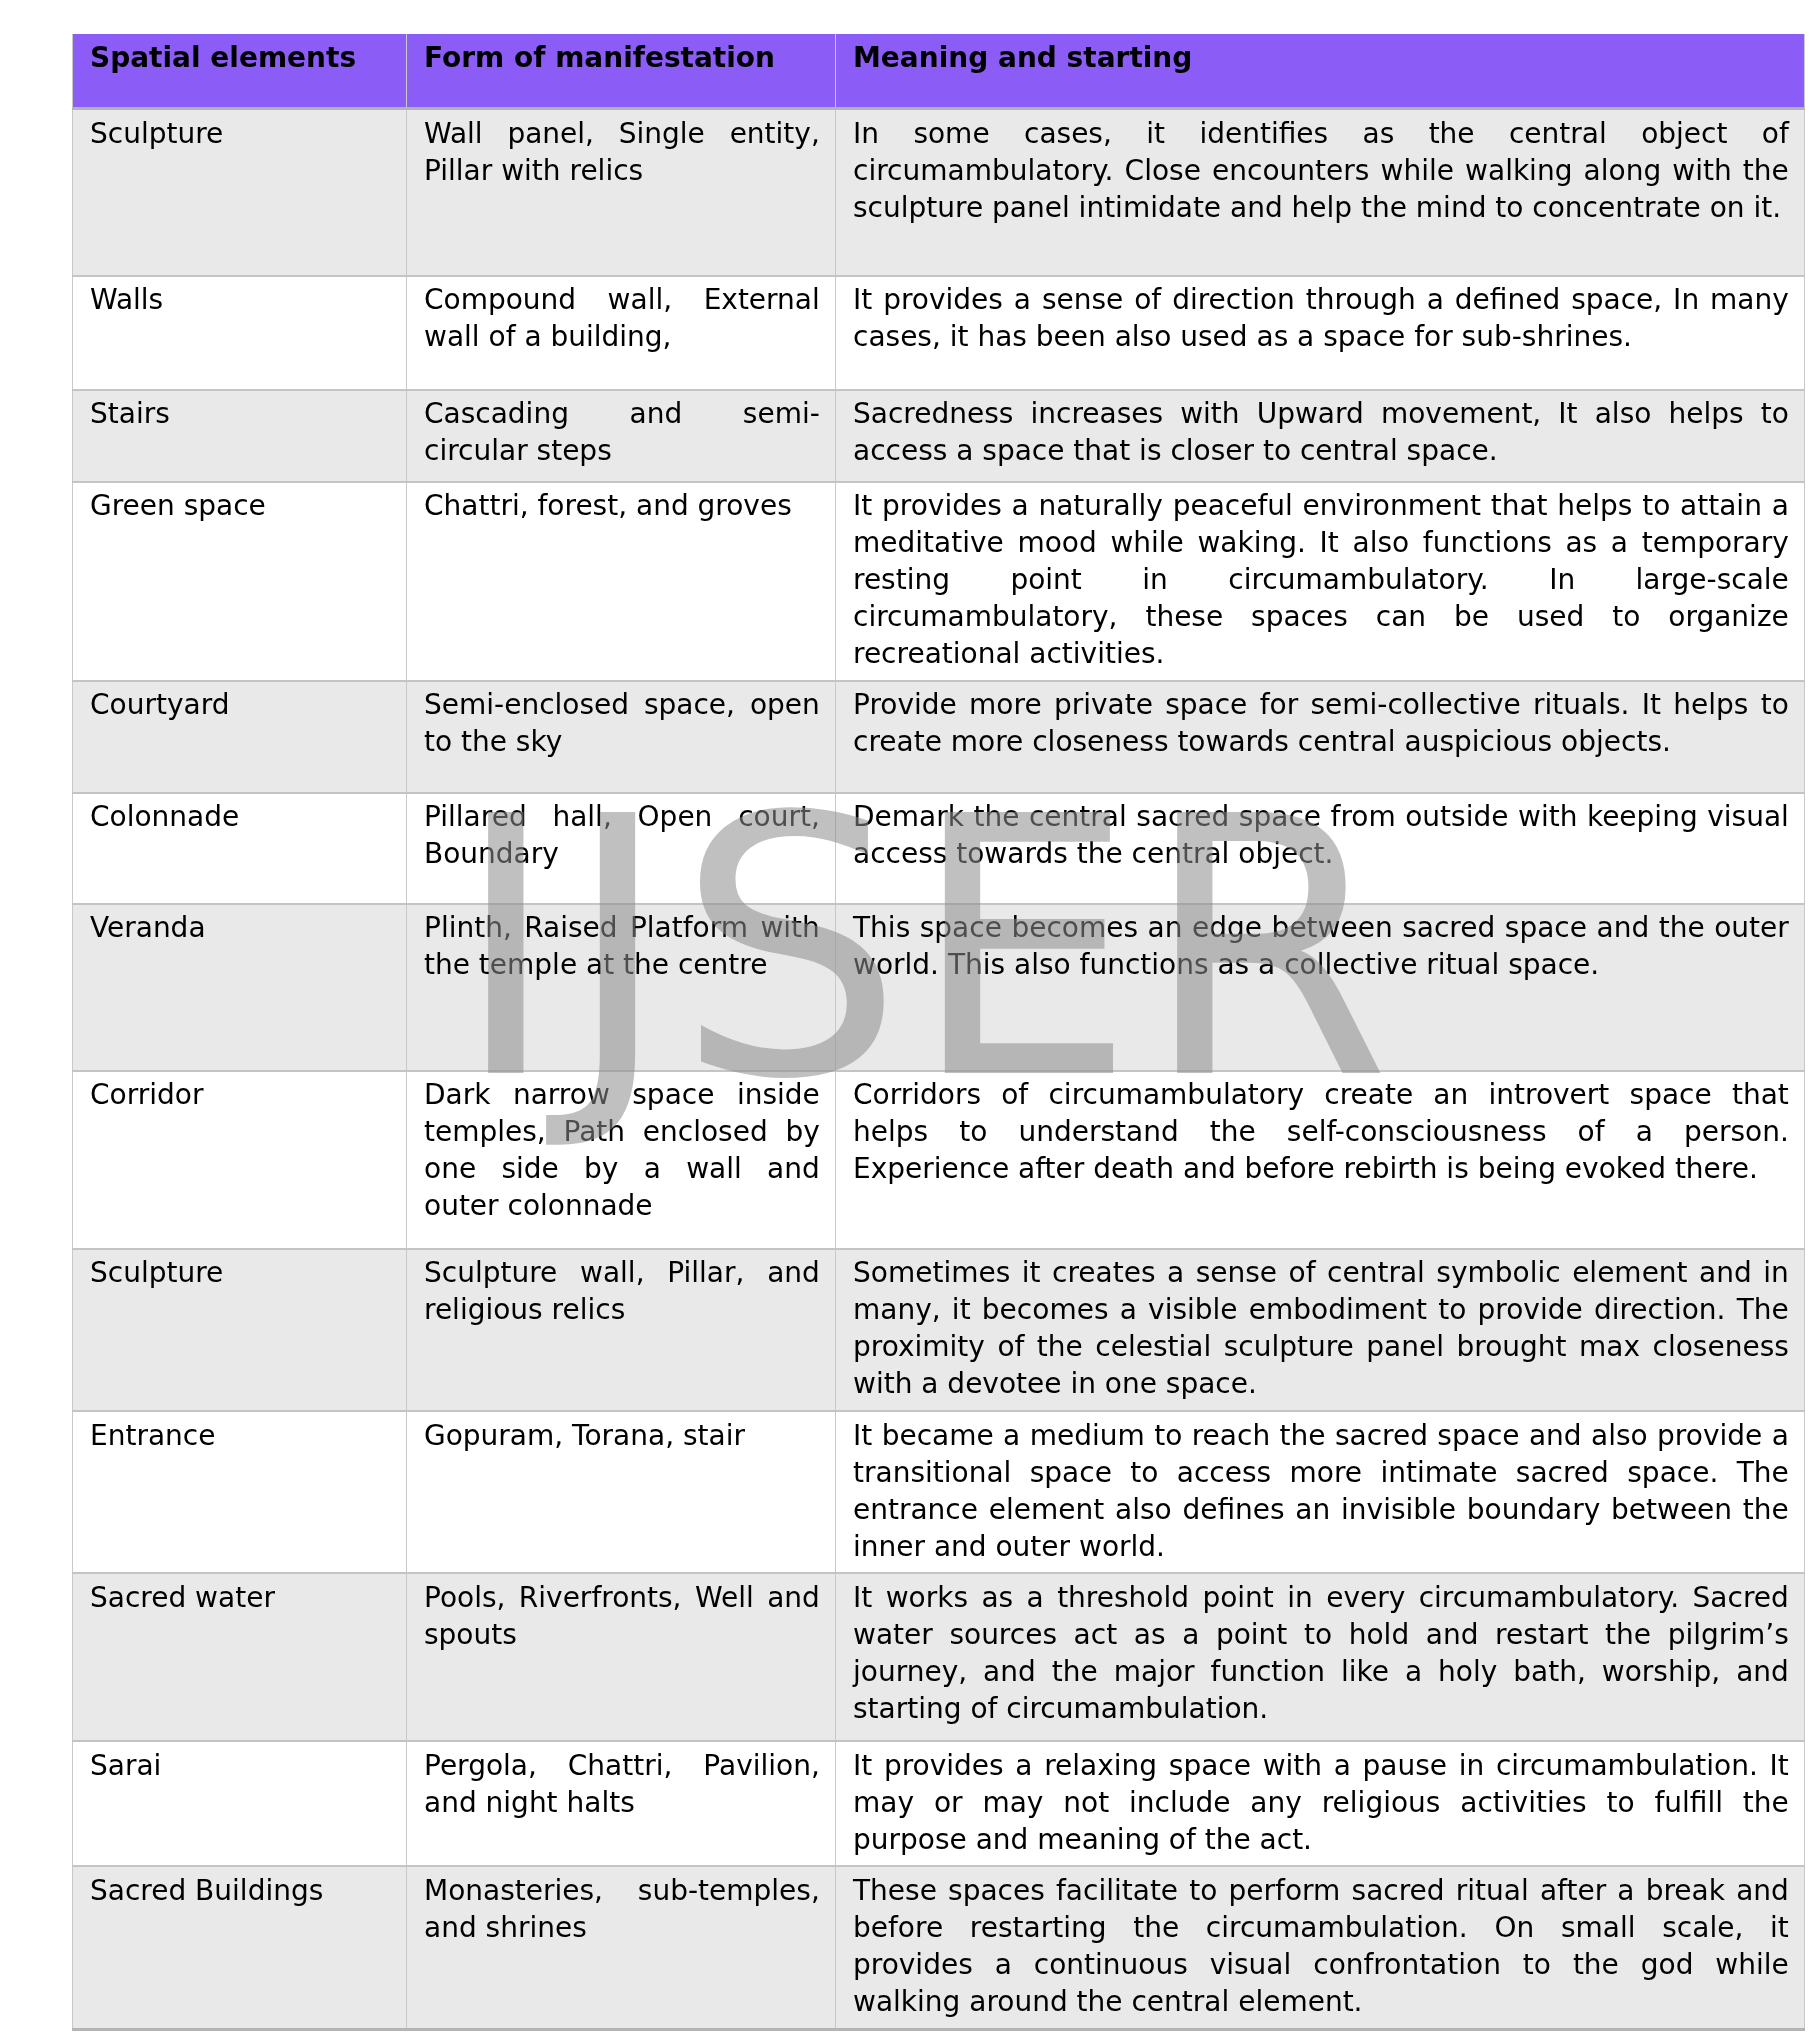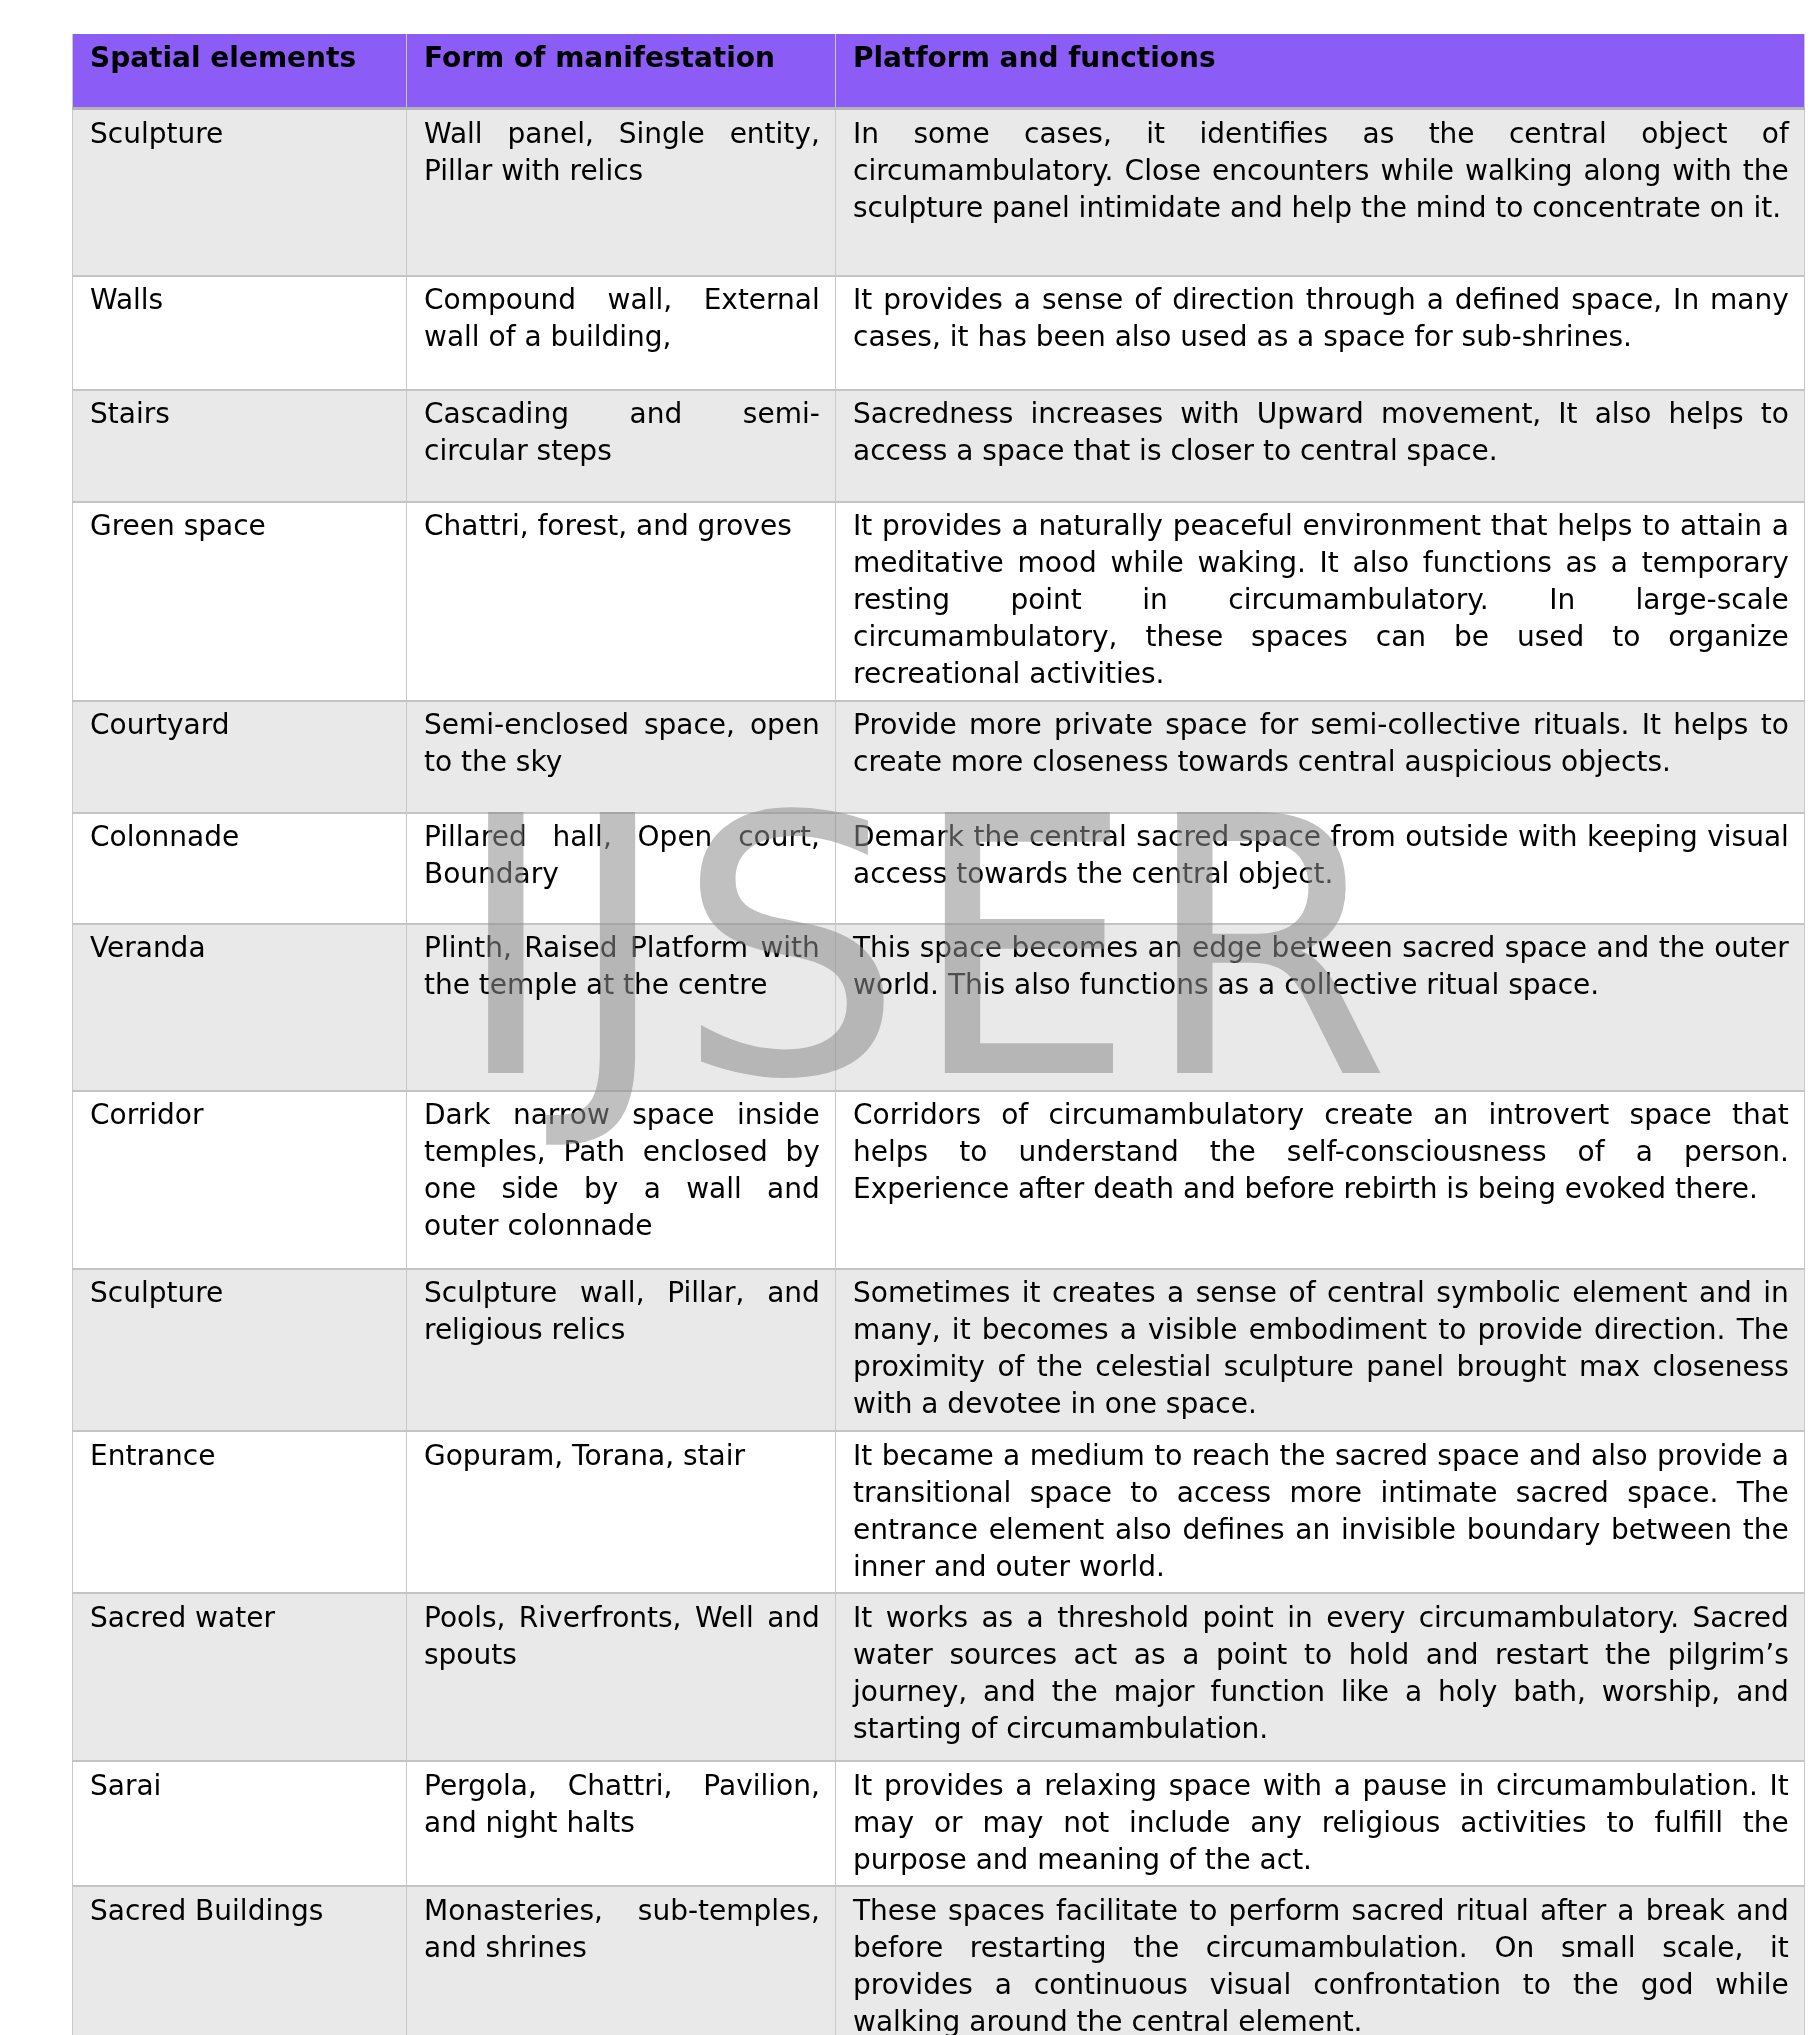--- a/index.html
+++ b/index.html
@@ -69,35 +69,35 @@
 <table class="table">
   <colgroup>
     <col class="c1">
       <col class="c2">
       <col class="c3">
   </colgroup>
   <thead>
     <tr>
       <th>Spatial elements</th>
       <th>Form of manifestation</th>
-      <th>Platform and functions</th>
+      <th>Meaning and starting</th>
     </tr>
   </thead>
   <tbody id="table-body">
   <tr style="height: 167px;">
         <td>Sculpture</td>
         <td class="just">Wall panel, Single entity, Pillar with relics</td>
         <td class="just">In some cases, it identifies as the central object of circumambulatory. Close encounters while walking along with the sculpture panel intimidate and help the mind to concentrate on it.</td>
       </tr>
       <tr style="height: 114px;">
         <td>Walls</td>
         <td class="just">Compound wall, External wall of a building,</td>
         <td class="just">It provides a sense of direction through a defined space, In many cases, it has been also used as a space for sub-shrines.</td>
       </tr>
-      <tr style="height: 112px; border-radius: 12px;">
+      <tr style="height: 92px; border-radius: 12px;">
         <td>Stairs</td>
         <td class="just">Cascading and semi-circular steps</td>
         <td class="just">Sacredness increases with Upward movement, It also helps to access a space that is closer to central space.</td>
       </tr>
       <tr style="height: 150px; padding-left: 28px;">
         <td>Green space</td>
         <td class="just">Chattri, forest, and groves</td>
         <td class="just">It provides a naturally peaceful environment that helps to attain a meditative mood while waking. It also functions as a temporary resting point in circumambulatory. In large-scale circumambulatory, these spaces can be used to organize recreational activities.</td>
       </tr>
       <tr style="height: 112px;">

